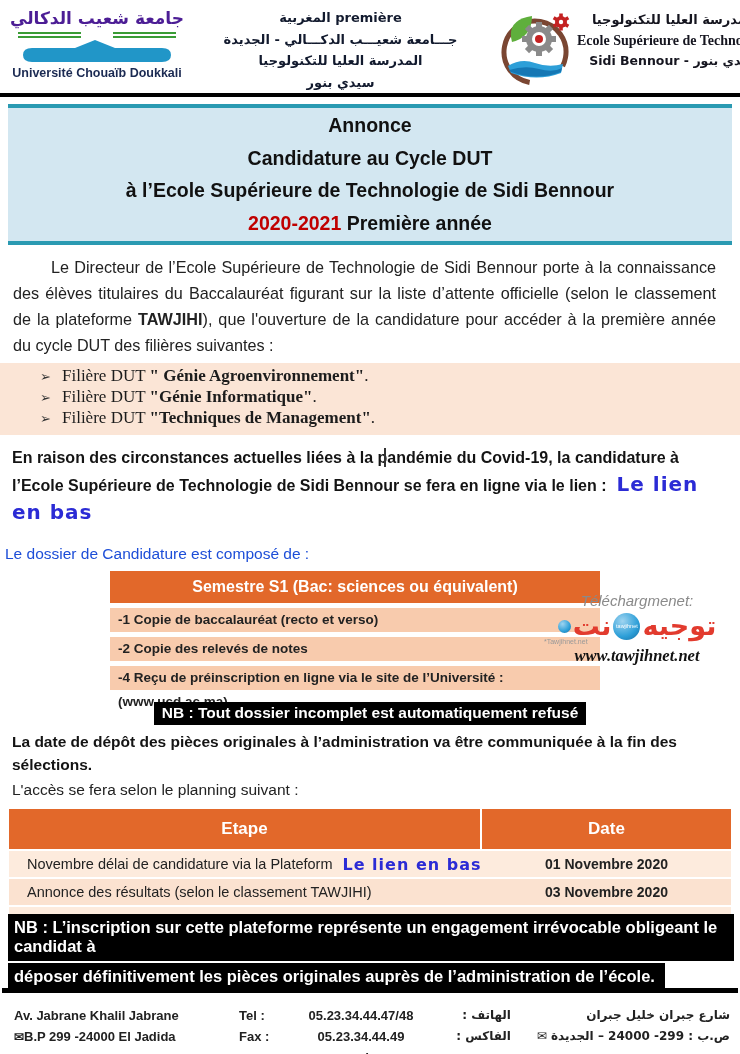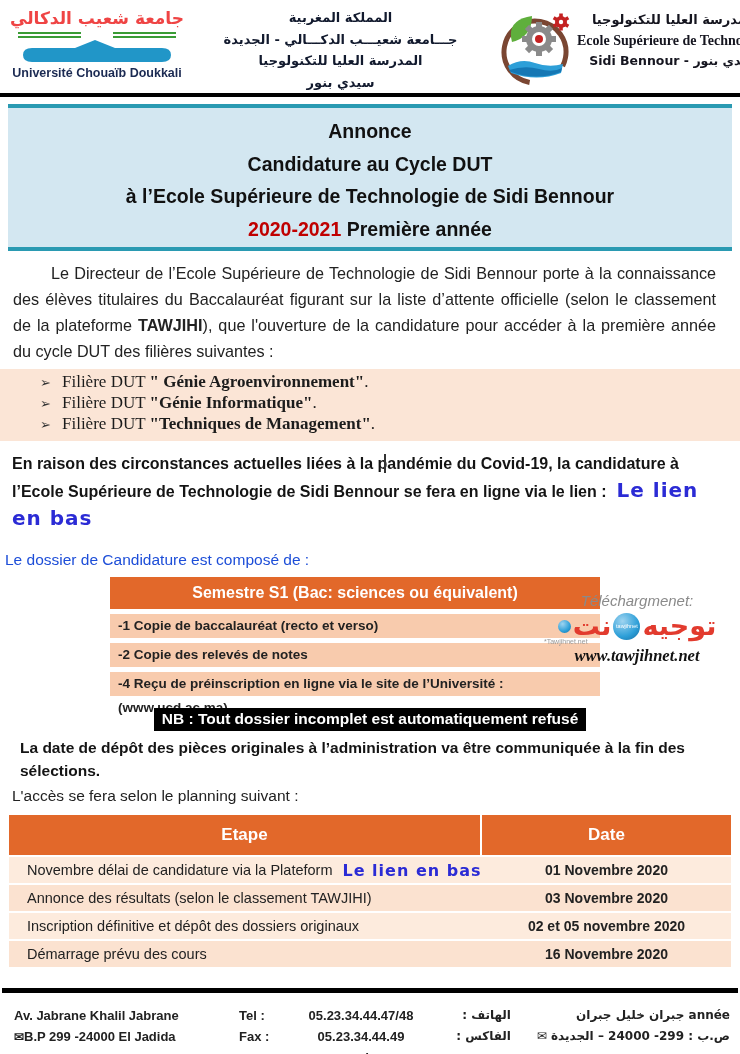--- a/index.html
+++ b/index.html
@@ -5,40 +5,40 @@
   * { margin:0; padding:0; box-sizing:border-box; }
   html,body { background:#888; }
   .page {
     position:relative; width:740px; height:1054px; margin:0 auto;
     background:#ffffff; overflow:hidden;
     font-family:"Liberation Sans", sans-serif; color:#1a1a1a;
   }
   
   .hdr { display:flex; height:93px; padding:4px 0 0 8px; }
   .hdr-left { width:178px; text-align:center; padding-top:2px; }
-  .ar-cal { font-family:"DejaVu Sans", sans-serif; font-weight:bold; color:#ef4444; font-size:17px; line-height:24px; }
+  .ar-cal { font-family:"DejaVu Sans", sans-serif; font-weight:bold; color:#4c1d95; font-size:17px; line-height:24px; }
   .g-line { height:2px; margin:2px 10px 0 10px;
     background:linear-gradient(to right,#3a9c35 0 40%,transparent 40% 60%,#3a9c35 60% 100%); }
   .wave-svg { display:block; margin:1px auto 0 auto; }
   .ucd-name { font-size:12.5px; font-weight:bold; color:#1b2a52; margin-top:1px; }
   .hdr-center { flex:1; text-align:center; direction:rtl; padding-top:3px;
     font-family:"DejaVu Sans", sans-serif; font-weight:bold; color:#121a2e;
     font-size:13px; line-height:21.5px; }
   .hdr-right { width:245px; display:flex; align-items:flex-start; padding-top:4px; }
   .emblem { flex:0 0 auto; margin-top:2px; }
   .est-text { margin-left:2px; text-align:center; white-space:nowrap; padding-top:2px; }
   .est-ar { font-family:"DejaVu Sans", sans-serif; font-weight:bold; font-size:13px; color:#15151f; line-height:20px; }
   .est-fr { font-family:"Liberation Serif", serif; font-weight:bold; font-size:14px; color:#15151f; line-height:21px; }
   .est-city { font-family:"DejaVu Sans", sans-serif; font-weight:bold; font-size:12.5px; color:#15151f; line-height:19px; }
   .hr-black { height:4px; background:#000; }
   
   .title-box { margin:7px 8px 0 8px; background:#d3e7f1;
     border-top:4px solid #2a9ab2; border-bottom:4px solid #2a9ab2;
     text-align:center; font-weight:bold; font-size:19.5px; line-height:32.5px; color:#111;
-    padding:7px 0 2px 0; }
+    padding:1px 0 2px 0; }
   .red { color:#c00000; }
   
   .intro { margin:9px 24px 0 13px; font-size:16.2px; line-height:26px;
     text-align:justify; text-indent:38px; color:#222; }
   .intro b { font-weight:bold; }
   
   .filieres { margin-top:5px; background:#fbe5d6; padding:3px 0 6px 0; }
   .fil-item { font-family:"Liberation Serif", serif; font-size:17px; line-height:20px; color:#1c1c1c; padding-left:40px; }
   .fil-arrow { display:inline-block; width:22px; font-size:13px; color:#333; }
   .fil-item b { font-weight:bold; }
@@ -63,21 +63,21 @@
     background:radial-gradient(circle at 35% 30%, #9fd4f0, #2d9fd8 60%, #166a9e);
     color:#fff; font-size:5.5px; line-height:27px; text-align:center; }
   .wm-globe.small { width:13px; height:13px; line-height:13px; }
   .wm-sub { font-size:7px; color:#999; text-align:left; margin:-3px 0 0 8px; }
   .wm-url { font-family:"Liberation Serif", serif; font-style:italic; font-weight:bold;
     color:#111; font-size:16.5px; margin-top:1px; cursor:pointer; }
   
   .nb1-wrap { text-align:center; margin-top:12px; }
   .nb1 { display:inline-block; background:#000; color:#fff; font-weight:bold; font-size:15.5px;
     padding:2px 8px 3px 8px; }
-  .deposit { margin:5px 0 0 20px; font-size:15.5px; font-weight:bold; line-height:23px; color:#141414; }
+  .deposit { margin:5px 0 0 12px; font-size:15.5px; font-weight:bold; line-height:23px; color:#141414; }
   
   .plan-intro { margin:3px 0 0 12px; font-size:15.5px; line-height:22px; color:#222; }
   .plan-tbl { margin:8px 9px 0 9px; }
   .plan-hdr { display:grid; grid-template-columns:473px 1fr; height:40px; background:#e2682a;
     color:#fff; font-weight:bold; font-size:17px; }
   .plan-hdr > div { display:flex; align-items:center; justify-content:center; }
   .plan-hdr > div:first-child { border-right:2px solid #fff; }
   .plan-row { display:grid; grid-template-columns:473px 1fr; height:26px; margin-top:2px; }
   .plan-row.odd  > div { background:#fdebdd; }
   .plan-row.even > div { background:#fbe2d0; }
@@ -112,21 +112,21 @@
       <div class="ar-cal">جامعة شعيب الدكالي</div>
       <div class="g-line"></div>
       <div class="g-line"></div>
       <svg class="wave-svg" width="156" height="26" viewBox="0 0 156 26">
         <path d="M4 16 Q4 9 13 9 L56 9 L76 1 L96 9 L143 9 Q152 9 152 16 Q152 23 143 23 L13 23 Q4 23 4 16 Z" fill="#2196c8"></path>
       </svg>
       <div class="ucd-name">Université Chouaïb Doukkali</div>
     </div>
 
     <div class="hdr-center">
-      <div>المملكة المغربية</div>
+      <div>première المغربية</div>
       <div>جـــامعة شعيـــب الدكـــالي - الجديدة</div>
       <div>المدرسة العليا للتكنولوجيا</div>
       <div>سيدي بنور</div>
     </div>
 
     <div class="hdr-right">
       <svg class="emblem" width="80" height="80" viewBox="0 0 80 80">
         <circle cx="40" cy="42" r="31" fill="none" stroke="#7a4632" stroke-width="5" stroke-dasharray="155 40" transform="rotate(100 40 42)"></circle>
         <path d="M17 32 Q11 10 37 6 Q37 27 17 32 Z" fill="#5faf3c"></path>
         <g transform="translate(44,29)" fill="#8a8a8a">
@@ -237,37 +237,41 @@
       <div class="plan-date">02 et 05 novembre 2020</div>
     </div>
     <div class="plan-row even">
       <div class="plan-etape">
           <span>Démarrage prévu des cours</span>
         </div>
       <div class="plan-date">16 Novembre 2020</div>
     </div>
   </div>
 
+  <div class="nb2">
+    <span class="nb2-l1">NB : L’inscription sur cette plateforme représente un engagement irrévocable obligeant le candidat à</span>
+    <span class="nb2-l2">déposer définitivement  les pièces originales auprès de l’administration de l’école.</span>
+  </div>
 
   <div class="footer">
     <div class="f-line"></div>
     <div class="f-cols">
       <div class="f-left">
         <div>Av. Jabrane Khalil  Jabrane</div>
         <div><span class="env">✉</span><span>B.P 299 -24000 El Jadida</span></div>
       </div>
       <div class="f-center">
         <span>Tel :</span>
         <span class="val">05.23.34.44.47/48</span>
         <span class="ar">الهاتف :</span>
         <span>Fax :</span>
         <span class="val">05.23.34.44.49</span>
         <span class="ar">الفاكس :</span>
         <span class="f-site">www.ucd.ac.ma</span>
       </div>
       <div class="f-right">
-        <div>année جبران خليل جبران</div>
+        <div>شارع جبران خليل جبران</div>
         <div><span>ص.ب : 299- 24000 – الجديدة</span> <span class="env">✉</span></div>
       </div>
     </div>
   </div>
 
 </div>
 
 </body></html>

